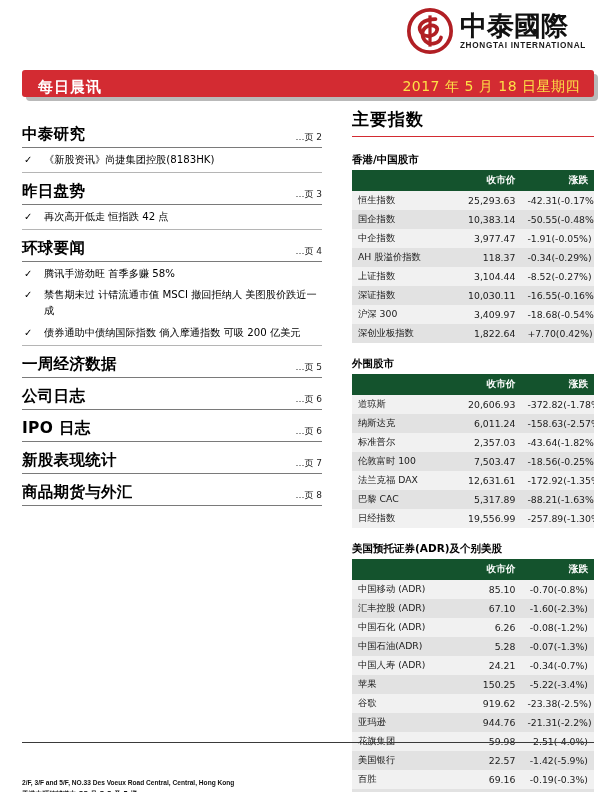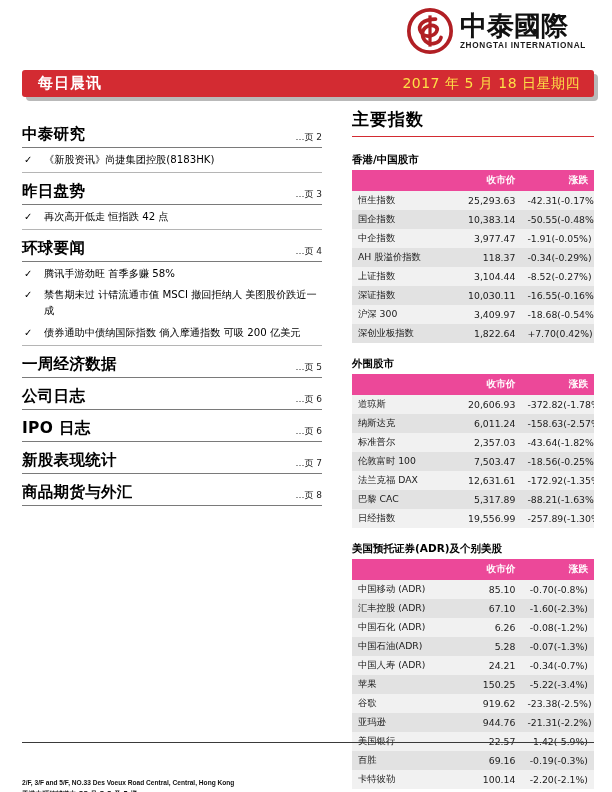--- a/index.html
+++ b/index.html
@@ -73,24 +73,23 @@
   }
   .banner {
     position: absolute;
     left: 22px;
     top: 70px;
     width: 572px;
     height: 27px;
     background: #d32b32;
     border-radius: 3px;
     display: flex;
-    align-items: center;
     justify-content: space-between;
     box-sizing: border-box;
-    padding: 0 14px 0 16px;
+    padding: 8px 14px 0 16px;
   }
   .banner-title {
     font-family: "DejaVu Sans", sans-serif;
     color: #ffffff;
     font-size: 15px;
     font-weight: bold;
     letter-spacing: 1px;
   }
   .banner-date {
     font-family: "DejaVu Sans", sans-serif;
@@ -179,21 +178,21 @@
     margin-bottom: 3px;
   }
   table.mkt {
     width: 100%;
     border-collapse: collapse;
     font-family: "DejaVu Sans", sans-serif;
     font-size: 9.3px;
     table-layout: fixed;
   }
   table.mkt thead th {
-    background: #ec4899;
+    background: #14532d;
     color: #ffffff;
     font-weight: bold;
     font-size: 9.6px;
     padding: 4px 6px;
     text-align: right;
   }
   table.mkt thead th.c-name { text-align: left; }
   table.mkt tbody td {
     padding: 3px 6px;
     color: #1a1a1a;
@@ -485,20 +484,25 @@
               <td class="c-name">谷歌</td>
               <td>919.62</td>
               <td>-23.38(-2.5%)</td>
             </tr>
             <tr>
               <td class="c-name">亚玛逊</td>
               <td>944.76</td>
               <td>-21.31(-2.2%)</td>
             </tr>
             <tr>
+              <td class="c-name">花旗集团</td>
+              <td>59.98</td>
+              <td>-2.51(-4.0%)</td>
+            </tr>
+            <tr>
               <td class="c-name">美国银行</td>
               <td>22.57</td>
               <td>-1.42(-5.9%)</td>
             </tr>
             <tr>
               <td class="c-name">百胜</td>
               <td>69.16</td>
               <td>-0.19(-0.3%)</td>
             </tr>
             <tr>

